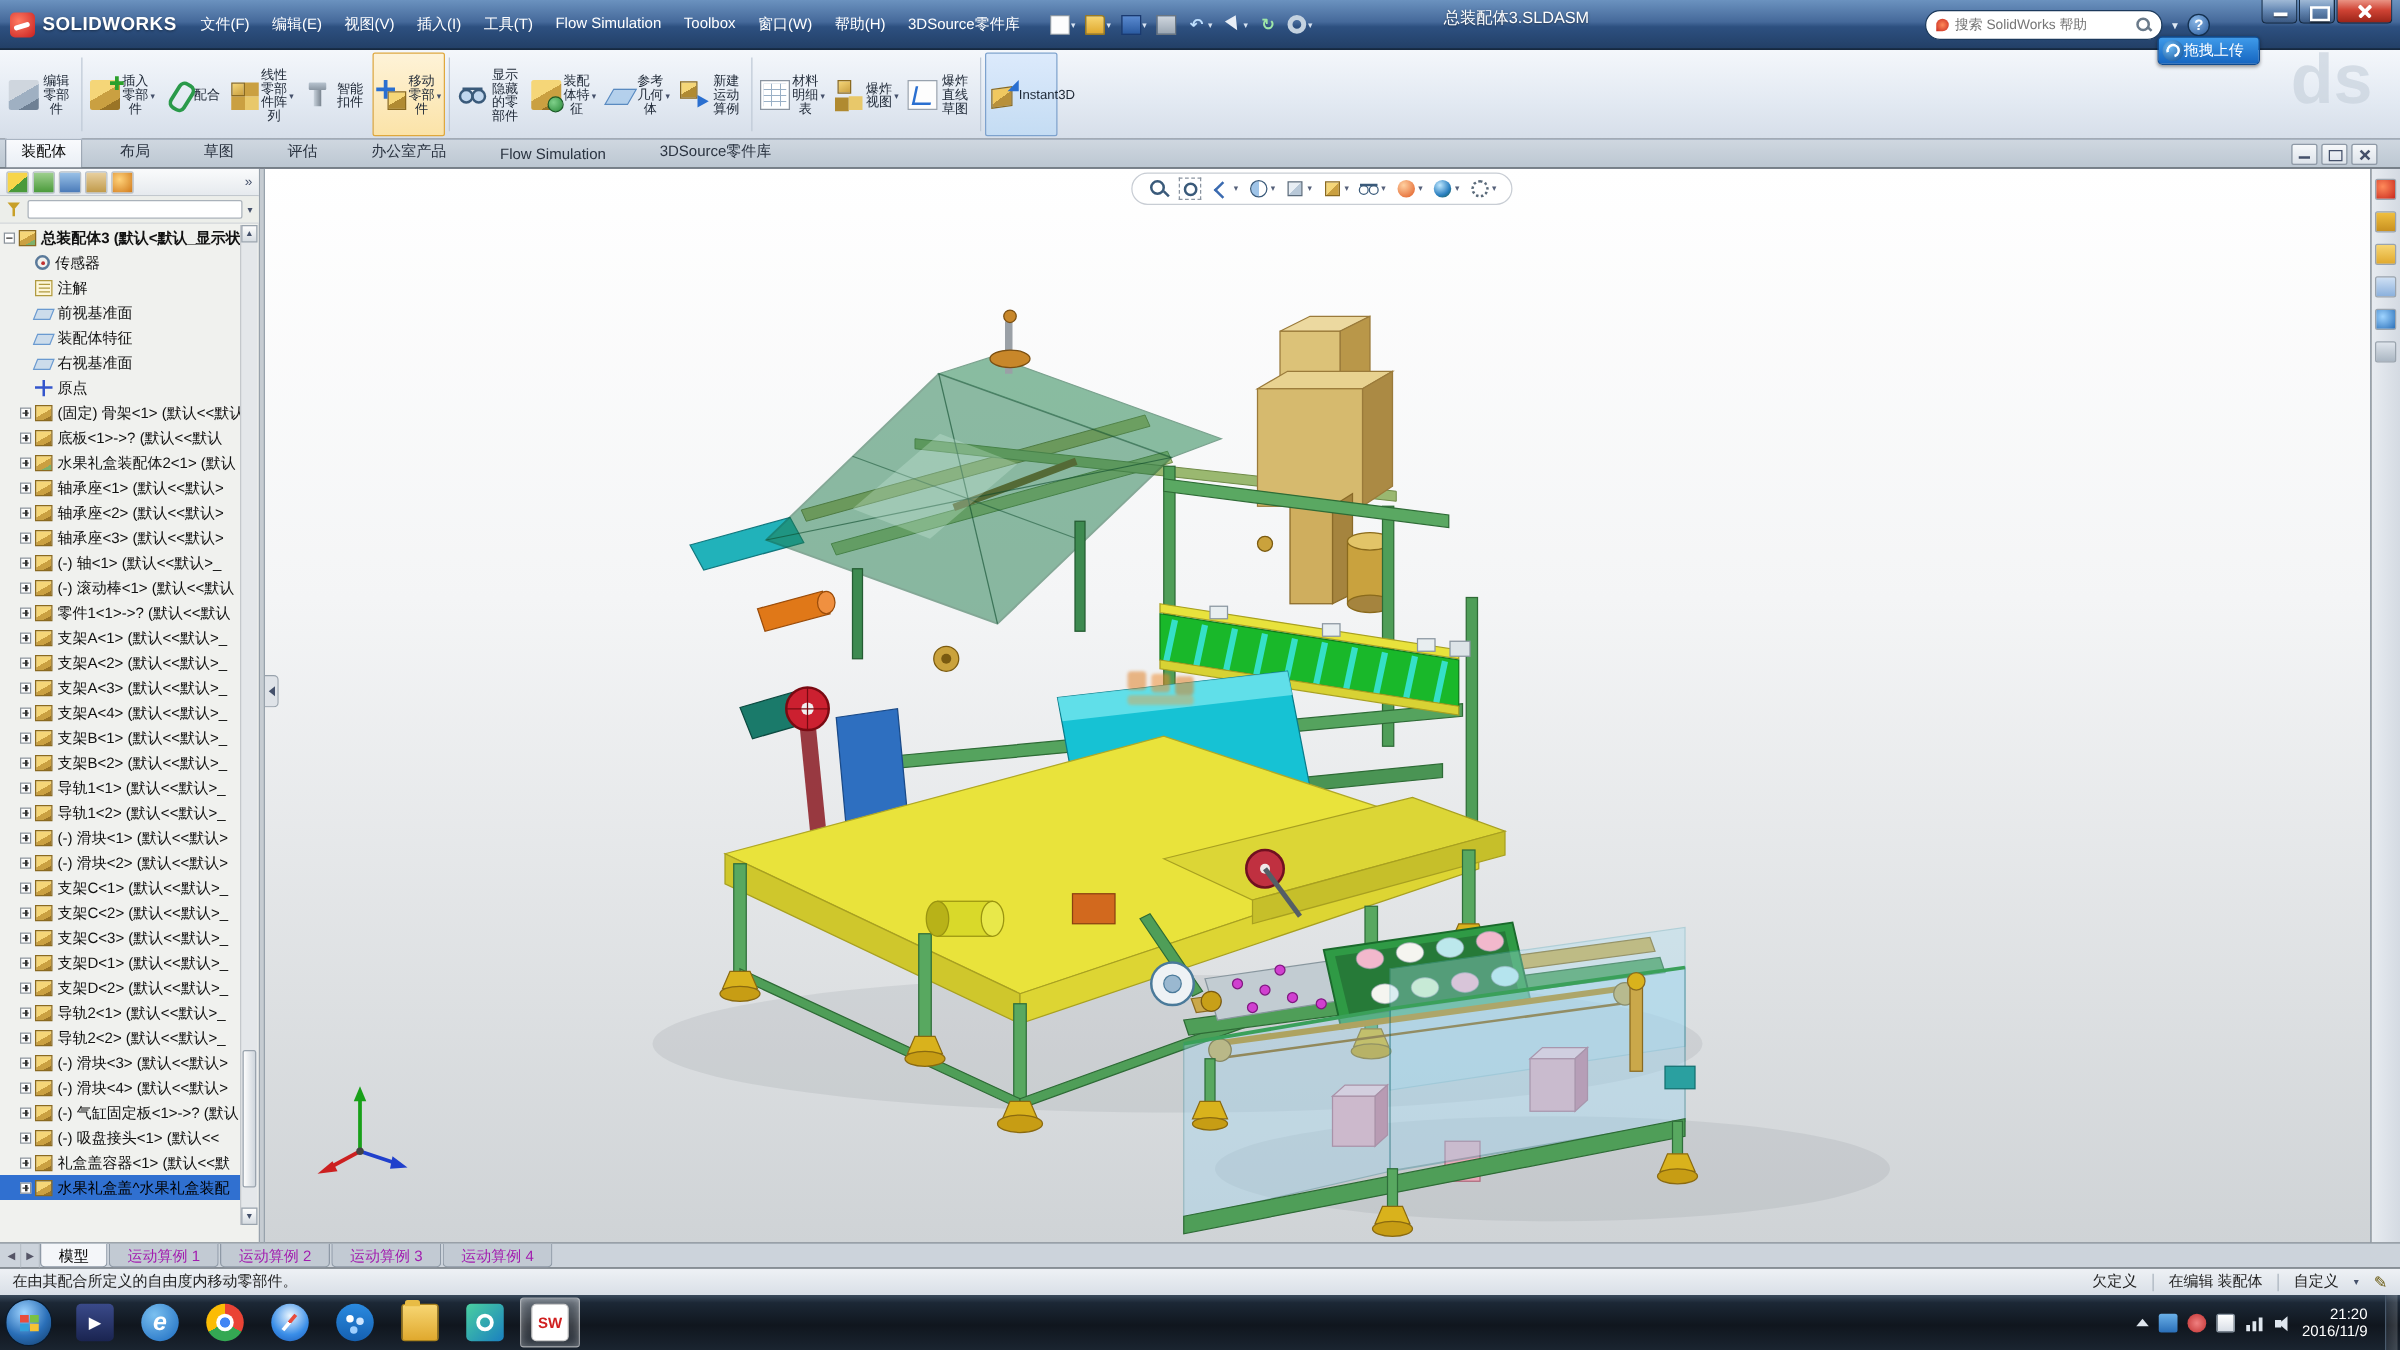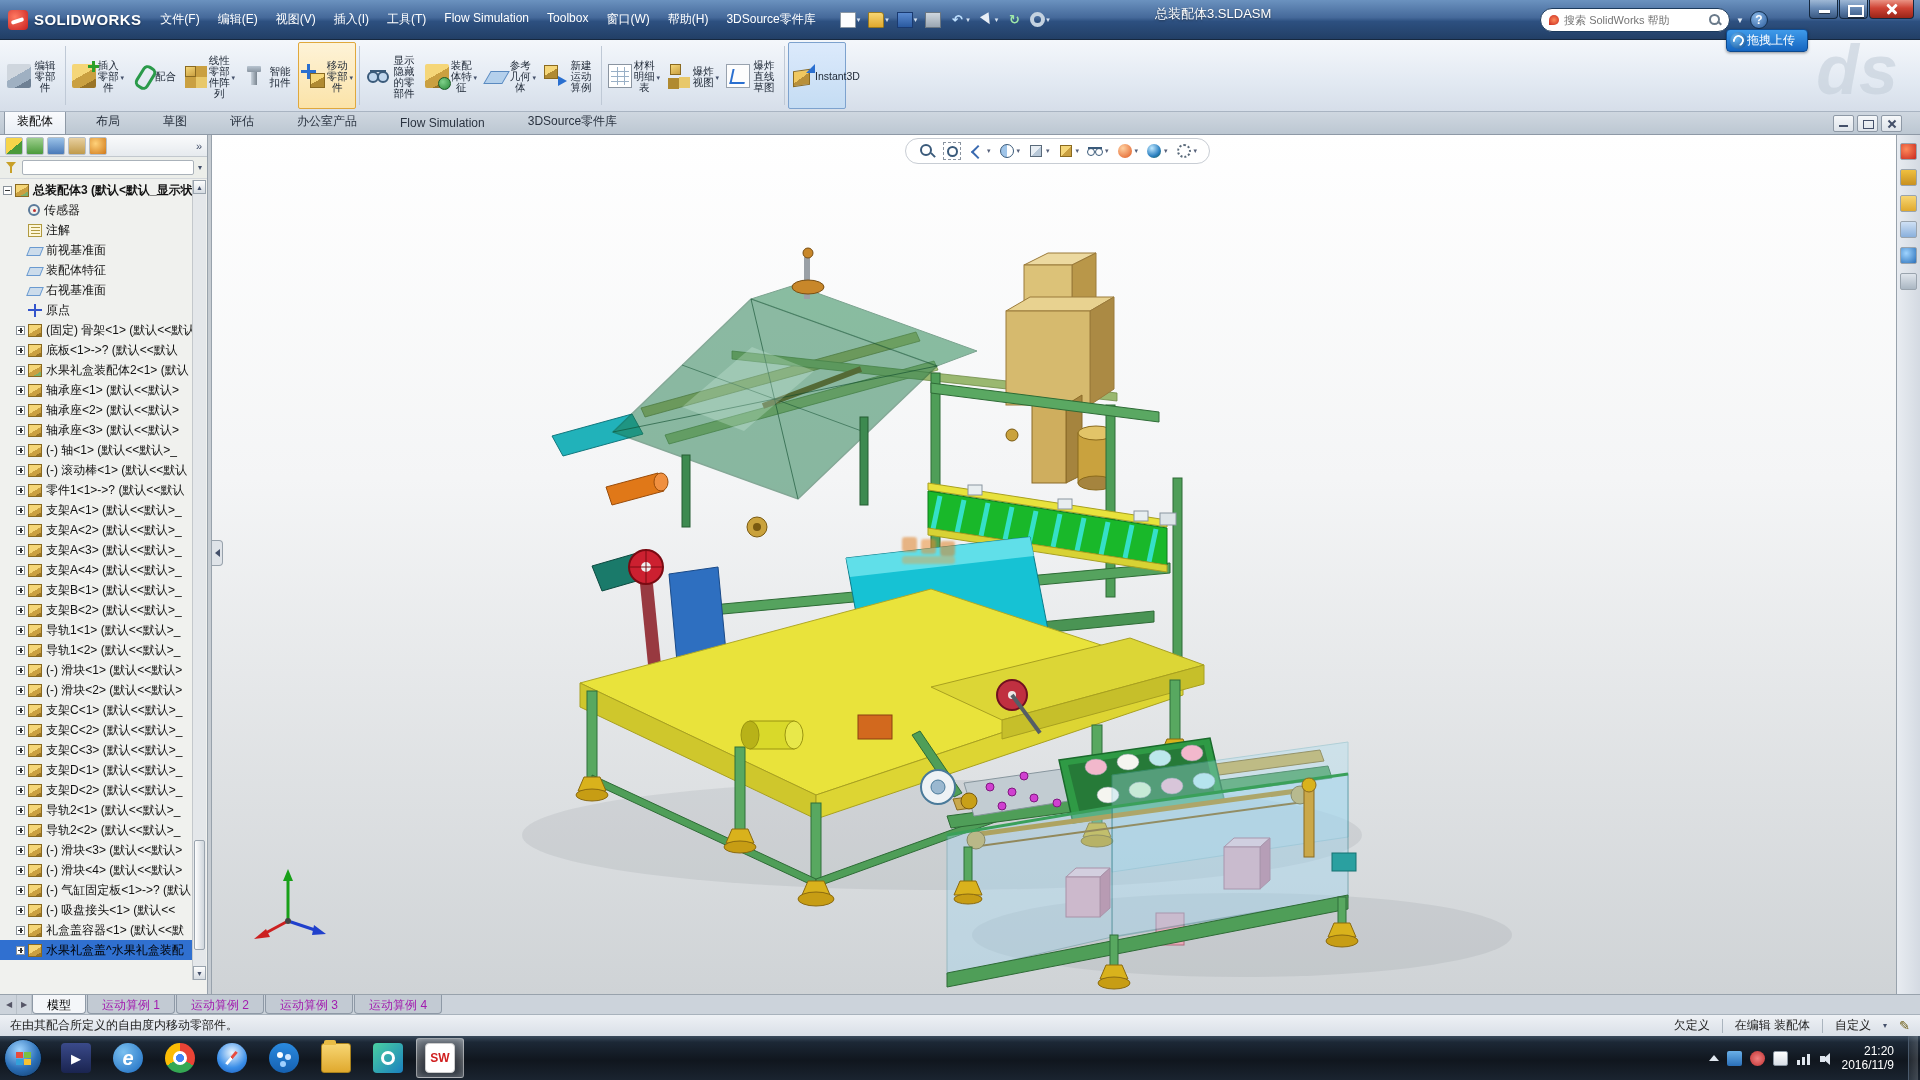--- a/index.html
+++ b/index.html
@@ -47,21 +47,21 @@
 .wb-close::before{transform:translate(-50%,-50%) rotate(45deg)}
 .wb-close::after{transform:translate(-50%,-50%) rotate(-45deg)}
 #dragupload{position:absolute;right:112px;top:29px;height:23px;display:flex;align-items:flex-start;gap:0;padding:2px 12px 2px 3px;border-radius:4px;background:linear-gradient(#3f9bea,#1565c0);border:1px solid #0d4a90;color:#fff;font-size:12px;z-index:60;box-shadow:0 1px 3px #0006}
 .duplogo{width:17px;height:17px;border-radius:50%;background:radial-gradient(circle at 35% 35%,#6ab8f4,#0d4a90);position:relative;flex:none}
 .duplogo::after{content:"";position:absolute;inset:3px;border:2px solid #fff;border-radius:50%;border-bottom-color:transparent;transform:rotate(30deg)}
 
 
 #ribbon{position:absolute;left:0;top:40px;width:1920px;height:72px;
  background:linear-gradient(#f4f7fb,#e2e9f2 60%,#d6dee9);border-bottom:1px solid #a9b4c2;
  display:flex;align-items:stretch;padding:2px 4px;gap:1px;z-index:10}
-#ribbon-watermark{position:absolute;right:22px;top:-10px;font-size:70px;font-weight:bold;font-style:italic;color:#c7d1dc;opacity:.65;z-index:0;pointer-events:none}
+#ribbon-watermark{position:absolute;right:22px;top:-10px;font-size:56px;font-weight:bold;color:#c7d1dc;opacity:.65;z-index:0;pointer-events:none}
 .rbtn{position:relative;z-index:2;min-width:46px;max-width:58px;display:flex;flex-direction:row;align-items:center;justify-content:flex-start;padding:3px 2px 1px;border:1px solid transparent;border-radius:2px;font-size:10.5px;line-height:11px;text-align:center;color:#1d2735}
 .rbtn.active{background:linear-gradient(#fef3d8,#fbe3a8);border-color:#e0a83c}
 .rbtn.selected{background:linear-gradient(#dceafc,#c4dcf3);border-color:#7da2ce}
 .rb-icon{width:24px;height:24px;margin-bottom:2px;position:relative;flex:none}
 .rb-label{white-space:normal}
 .rb-caret{font-size:7px;color:#44506a;margin-top:1px}
 .rsep{width:1px;background:#bfc9d6;margin:4px 2px;z-index:2}
 .edit-component-icon{background:linear-gradient(150deg,#cfd6de 0 45%,#9fb0c2 45% 75%,#6e8094 75%);border-radius:2px}
 .insert-component-icon{background:linear-gradient(150deg,#f5d678 0 45%,#caa041 45% 75%,#9a7426 75%);border-radius:2px}
 .insert-component-icon::after{content:"";position:absolute;right:-3px;top:-3px;width:11px;height:11px;

